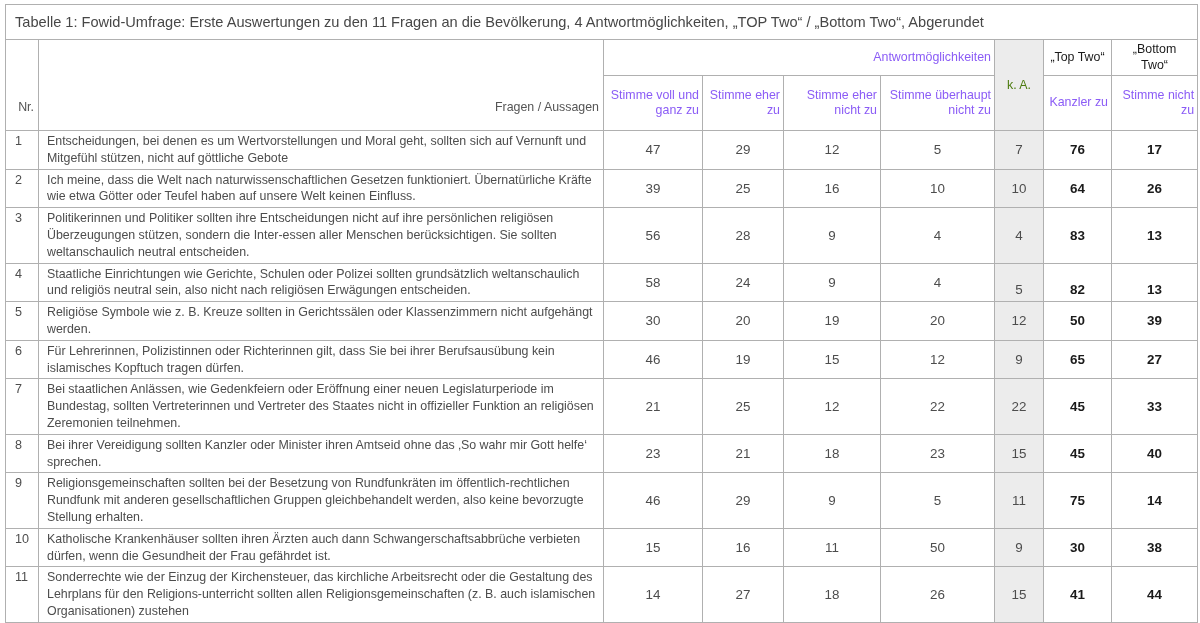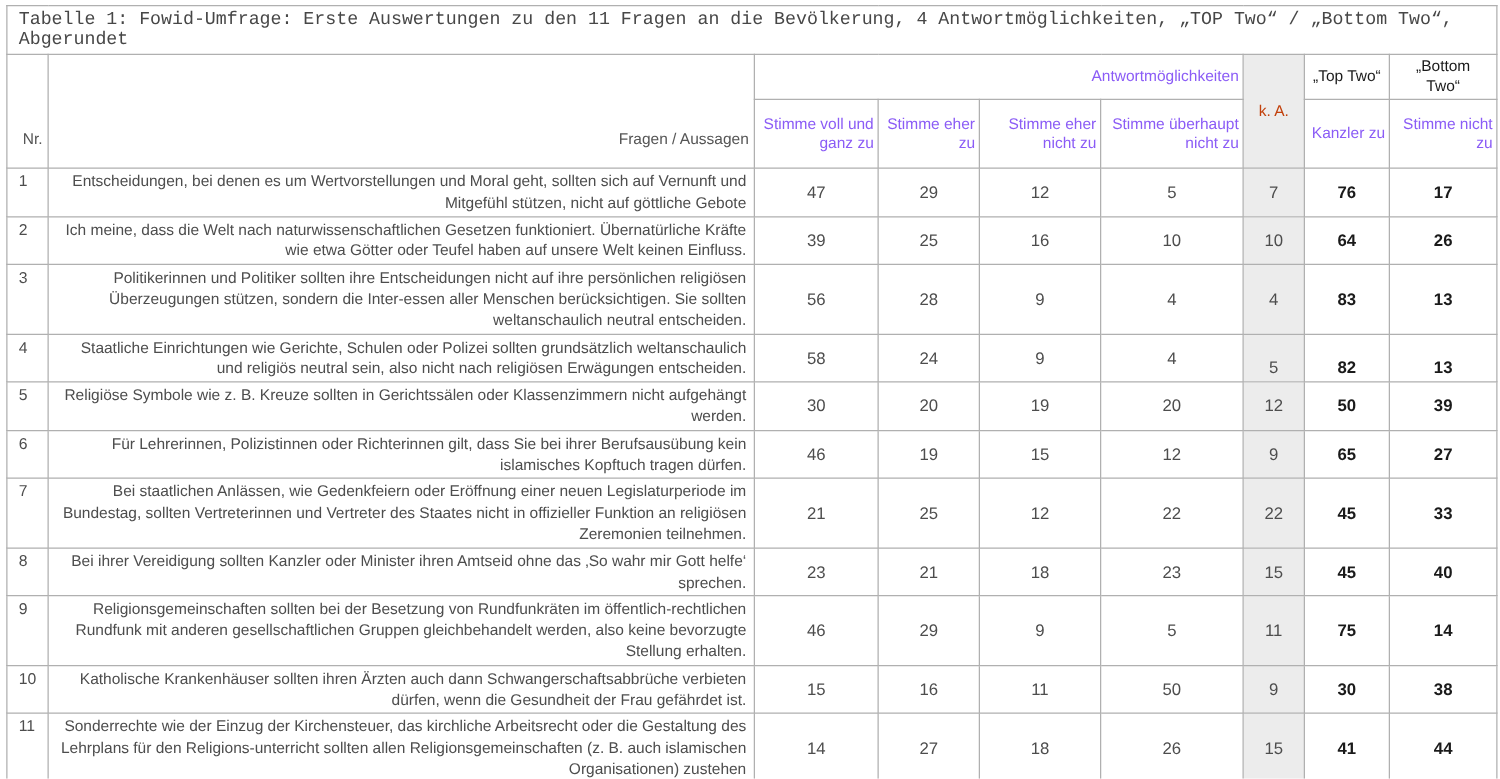--- a/index.html
+++ b/index.html
@@ -26,38 +26,38 @@
   col.c-a2 { width: 81px; }
   col.c-a3 { width: 97px; }
   col.c-a4 { width: 114px; }
   col.c-ka { width: 49px; }
   col.c-tt { width: 68px; }
   col.c-bt { width: 86px; }
 
   
   tr.title-row td {
     height: 28px; font-size: 14.6px; color: #474747;
-    padding: 3px 9px; text-align: left; vertical-align: middle; font-family: Liberation Mono, monospace;
+    padding: 3px 9px; text-align: left; vertical-align: middle;
   }
 
   
   tr.head-a { height: 35px; }
   tr.head-b { height: 55px; }
   .head-cell { text-align: right; color: #8b5cf6; line-height: 1.22; padding: 2px 3px; }
   td.nr-head, td.frage-head {
     text-align: right; vertical-align: bottom;
     padding: 2px 4px 16px 8px; color: #555555;
   }
   td.tt-head { text-align: center; color: #1a1a1a; line-height: 1.25; padding: 2px 6px; }
   td.ka-cell { background: #ececec; }
-  td.ka-head { white-space: nowrap; text-align: center; color: #c2410c; margin-left: 40px; }
+  td.ka-head { white-space: nowrap; text-align: center; color: #4d7c0f; margin-left: 40px; }
 
   
   tbody td.nr { text-align: left; vertical-align: top; padding: 3px 2px 2px 9px; font-size: 12.6px; }
-  tbody td.frage { text-align: right; vertical-align: top; padding: 2px 6px 2px 8px; line-height: 16.8px; }
+  tbody td.frage { text-align: left; vertical-align: top; padding: 2px 6px 2px 8px; line-height: 16.8px; }
   tbody td.num { text-align: center; font-size: 13.4px; }
   tbody td.toptwo, tbody td.bottomtwo { font-weight: 600; color: #1a1a1a; margin-top: 32px; }
 
   
   tbody tr:nth-child(1)  { height: 38px; }
   tbody tr:nth-child(2)  { height: 38px; }
   tbody tr:nth-child(3)  { height: 54px; }
   tbody tr:nth-child(4)  { height: 38px; }
   tbody tr:nth-child(5)  { height: 37px; }
   tbody tr:nth-child(6)  { height: 37px; }

